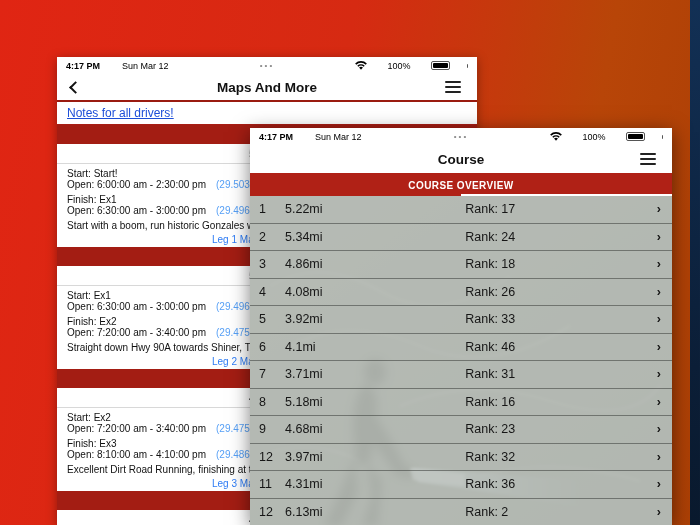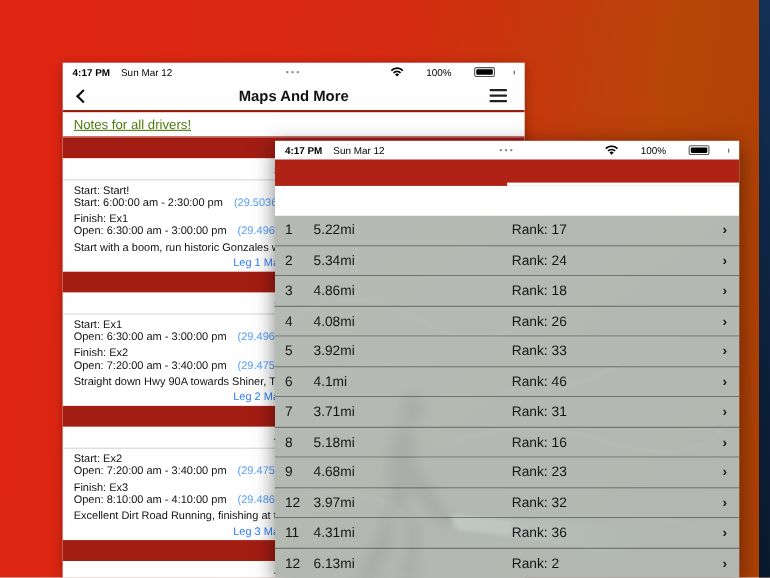--- a/index.html
+++ b/index.html
@@ -6,21 +6,21 @@
   html,body { width:700px; height:525px; overflow:hidden; font-family:"Liberation Sans", sans-serif; }
   .stage { position:absolute; top:0; left:0; width:700px; height:525px;
     background:linear-gradient(100deg,#e02513 0%,#d62a12 45%,#b84508 78%,#ab3f05 100%); }
   .edge-strip { position:absolute; right:0; top:0; width:10px; height:525px;
     background:linear-gradient(#123055,#0c1f38 70%,#0a1a2e); }
 
   
   .window { position:absolute; background:#fff; overflow:hidden; }
   .statusbar { position:relative; height:17px; display:flex; align-items:center;
     font-size:9px; color:#000; padding:0 9px; }
-  .sb-left { display:flex; gap:10px; align-items:flex-start; }
+  .sb-left { display:flex; gap:22px; align-items:flex-start; }
   .sb-time { font-weight:700; }
   .sb-center { position:absolute; left:0; right:0; text-align:center; color:#8a8a8a;
     font-size:8px; letter-spacing:2px; }
   .sb-right { margin-left:auto; display:flex; align-items:center; gap:20px; z-index:1; }
   .wifi { display:inline-block; }
   .batt { position:relative; width:19px; height:9px; border:1px solid #555; border-radius:2px; padding:1px; }
   .batt-fill { display:block; width:100%; height:100%; background:#000; border-radius:1px; }
   .batt-tip { width:1.5px; height:4px; background:#555; border-radius:0 1px 1px 0; margin-left:-3px; }
   .navbar { position:relative; height:28px; display:flex; align-items:center; padding:0 12px; }
   .nav-title { position:absolute; left:0; right:0; text-align:center; font-size:13.5px;
@@ -33,21 +33,21 @@
   .burger::before, .burger::after { content:""; position:absolute; left:0; width:16px; height:2px;
     background:#222; border-radius:1px; }
   .burger::before { top:-5px; } .burger::after { top:5px; }
 
   
   .maps-window { left:57px; top:57px; width:420px; height:468px;
     box-shadow:0 2px 10px rgba(0,0,0,.35); }
   .maps-window .navbar { border-bottom:2px solid #9a1b10;padding-left:12px; }
   .notes-row { height:23px; display:flex; align-items:center; padding:0 10px;
     border-bottom:1px solid #a81e15; }
-  .notes-link { color:#4d7c0f; font-size:12px; text-decoration:underline; cursor:pointer; }
+  .notes-link { color:#1d4ed8; font-size:12px; text-decoration:underline; cursor:pointer; }
   .band { height:19px; background:#a31d13; }
   .leg-card { background:#fff; }
   .leg-heading { text-align:center; font-size:12px; color:#1c1c1c; padding:3px 0 2px;
     border-bottom:1px solid #d8d8d8; }
   .leg-body { padding:4px 10px 2px; font-size:10px; color:#111; }
   .line { line-height:11px; white-space:nowrap; overflow:hidden; }
   .gap { margin-top:4px; }
   .coords { color:#57a0f6; margin-left:10px; cursor:pointer; }
   .desc-line { margin-top:4px; }
   .maplink-line { margin-top:3px; text-indent:145px; }
@@ -109,21 +109,21 @@
     </div>
     <div class="notes-row">
       <span class="notes-link">Notes for all drivers!</span>
     </div>
     <div>
         <div class="band"></div>
         <div class="leg-card">
     <div class="leg-heading">5.22mi</div>
     <div class="leg-body">
       <div class="line hideable"><span>Start: Start!</span></div>
-      <div class="line hideable"><span>Start: 6:00:00 am - 2:30:00 pm</span><span class="coords">(29.50367,-97.44434)</span></div>
+      <div class="line hideable"><span>Open: 6:00:00 am - 2:30:00 pm</span><span class="coords">(29.50367,-97.44434)</span></div>
       <div class="line gap hideable"><span>Finish: Ex1</span></div>
       <div class="line hideable"><span>Open: 6:30:00 am - 3:00:00 pm</span><span class="coords">(29.496022, -97.385043</span></div>
       <div class="line desc-line hideable"><span>Start with a boom, run historic Gonzales with your team</span></div>
       <div class="line maplink-line hideable"><span class="maplink">Leg 1 Map, Ru</span></div>
     </div>
   </div>
         <div class="band"></div>
         <div class="leg-card">
     <div class="leg-heading">5.34mi</div>
     <div class="leg-body">
@@ -168,21 +168,28 @@
           <path d="M3 6.2 A7.3 7.3 0 0 1 13 6.2 L11.5 7.7 A5.2 5.2 0 0 0 4.5 7.7 Z"></path>
           <path d="M0.2 3.4 A11 11 0 0 1 15.8 3.4 L14.3 4.9 A9 9 0 0 0 1.7 4.9 Z"></path>
         </svg>
         <span>100%</span>
         <span class="batt">
             <span class="batt-fill"></span>
           </span>
           <span class="batt-tip"></span>
       </div>
     </div>
+    <div class="navbar">
+      <div class="nav-title">Course</div>
+      <div class="menu-btn">
+          <span class="burger"></span>
+        </div>
+    </div>
     <div class="tabbar">
+      <div class="tab">COURSE OVERVIEW</div>
       <div class="tab-indicator"></div>
     </div>
     <div class="table-area">
       <svg class="photo" width="422" height="330" viewBox="0 0 422 330" preserveAspectRatio="none">
         <defs>
           <filter id="blur6" x="-40%" y="-40%" width="180%" height="180%">
               <feGaussianBlur stdDeviation="5"></feGaussianBlur>
             </filter>
           <filter id="blur2" x="-40%" y="-40%" width="180%" height="180%">
               <feGaussianBlur stdDeviation="1.5"></feGaussianBlur>

